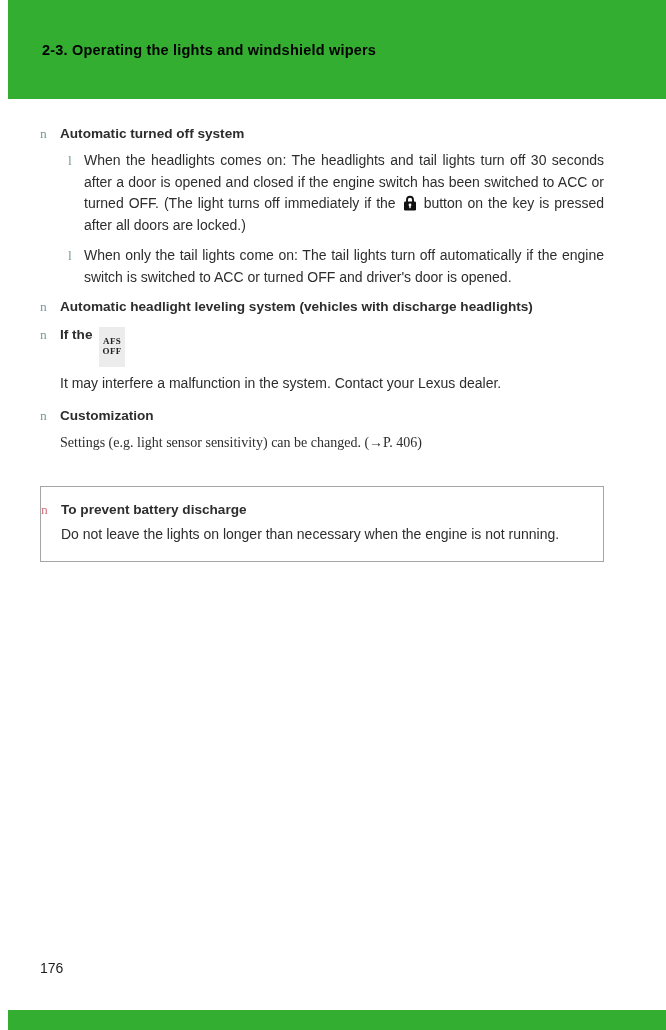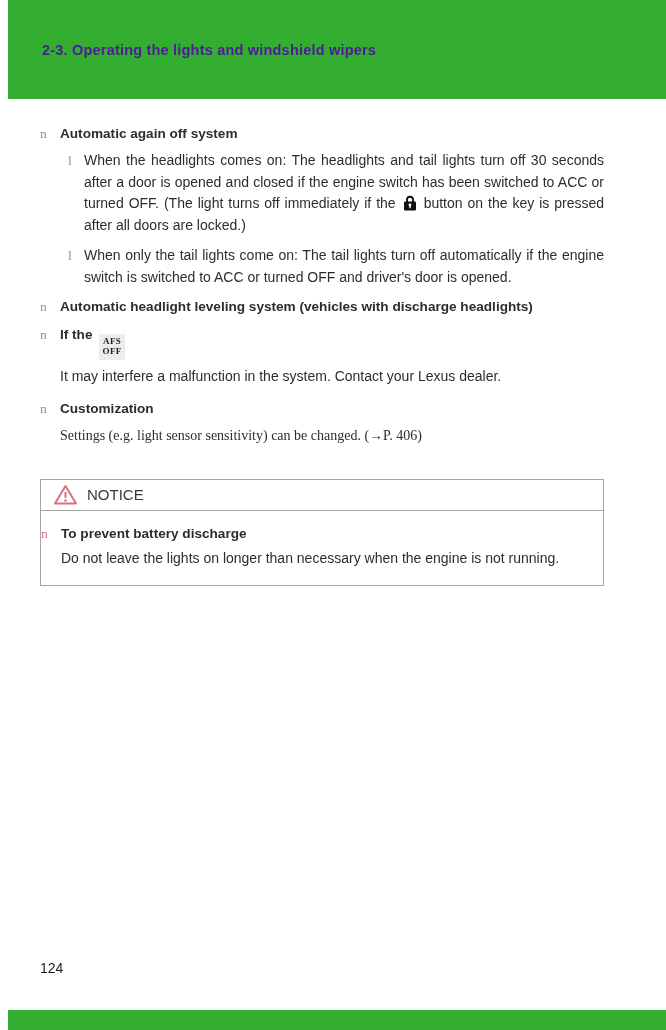--- a/index.html
+++ b/index.html
@@ -9,21 +9,21 @@
     background:#ffffff; color:#2d2d2d;
     font-family:"Liberation Sans", sans-serif;
   }
 
   
   .topbar {
     position:absolute; top:0; left:8px; right:0; height:99px;
     background:#33ae30; display:flex; align-items:center;
   }
   .topbar-title {
-    color:#4c1d95; font-weight:bold; font-size:14.5px; letter-spacing:0.2px;
+    color:#000000; font-weight:bold; font-size:14.5px; letter-spacing:0.2px;
     margin-left:34px;
   }
   .bottombar {
     position:absolute; bottom:0; left:8px; right:0; height:20px;
     background:#33ae30;
   }
 
   
   .content {
     position:absolute; top:124px; left:40px; width:564px;
@@ -55,21 +55,21 @@
   
   .inline-icon { vertical-align:-3px; margin:0 7px; }
   .dot {
     display:inline-block; width:8px; height:8px; border-radius:50%;
     background:#111; margin:0 8px; vertical-align:0px;
   }
   .afs-badge {
     display:inline-flex; flex-direction:column; align-items:center;
     background:#ececec; color:#222;
     font-size:9px; font-weight:bold; line-height:1.1; letter-spacing:0.4px;
-    padding:3px 3px; margin:0 7px; vertical-align:-5px;
+    padding:10px 3px; margin:0 7px; vertical-align:-5px;
     font-family:"Liberation Serif", serif;
   }
 
   
   .notice-box {
     margin-top:32px; width:564px; border:1px solid #a5a5a5; background:#fff;
   }
   .notice-header {
     display:flex; align-items:center; gap:9px;
     padding:4px 12px; border-bottom:1px solid #a5a5a5;
@@ -89,21 +89,21 @@
 
 <div class="topbar">
   <div class="topbar-title">2-3. Operating the lights and windshield wipers</div>
 </div>
 
 <div class="content">
 
   <div class="section">
     <div class="section-title" style="margin-top:0;">
       <span class="marker">n</span>
-      <span class="title-text">Automatic again off system</span>
+      <span class="title-text">Automatic turned off system</span>
     </div>
 
     <div class="sub-item">
       <span class="marker sub">l</span>
       <div class="item-text">
         <span>When the headlights comes on: The headlights and tail lights turn off 30 seconds after a door is opened and closed if the engine switch has been switched to ACC or turned OFF. (The light turns off immediately if the</span><svg class="inline-icon" width="14" height="16" viewBox="0 0 14 16">
             <path d="M4 7 V4.7 a3 3 0 0 1 6 0 V7" fill="none" stroke="#111" stroke-width="1.9"></path>
             <rect x="1" y="6.6" width="12" height="9" rx="1.3" fill="#111"></rect>
             <circle cx="7" cy="10" r="1.4" fill="#fff"></circle>
             <rect x="6.3" y="10.6" width="1.4" height="2.6" fill="#fff"></rect>
@@ -140,34 +140,26 @@
 
   <div class="section">
     <div class="section-title">
       <span class="marker">n</span>
       <span class="title-text">Customization</span>
     </div>
     <p class="para last">Settings (e.g. light sensor sensitivity) can be changed. (→P. 406)</p>
   </div>
 
   <div class="notice-box">
-    <div class="notice-header">
-      <svg width="25" height="22" viewBox="0 0 25 22">
-          <path d="M12.5 2 L23 19.5 H2 Z" fill="#ffffff" stroke="#d4747f" stroke-width="2" stroke-linejoin="round"></path>
-          <line x1="12.5" y1="8" x2="12.5" y2="13.8" stroke="#d4747f" stroke-width="2.1"></line>
-          <circle cx="12.5" cy="16.6" r="1.25" fill="#d4747f"></circle>
-        </svg>
-      <span>NOTICE</span>
-    </div>
     <div class="notice-body">
       <div class="section-title">
         <span class="marker pink">n</span>
         <span class="title-text">To prevent battery discharge</span>
       </div>
       <p class="para">Do not leave the lights on longer than necessary when the engine is not running.</p>
     </div>
   </div>
 
 </div>
 
-<div class="page-number">124</div>
+<div class="page-number">176</div>
 
 <div class="bottombar"></div>
 
 </body></html>

